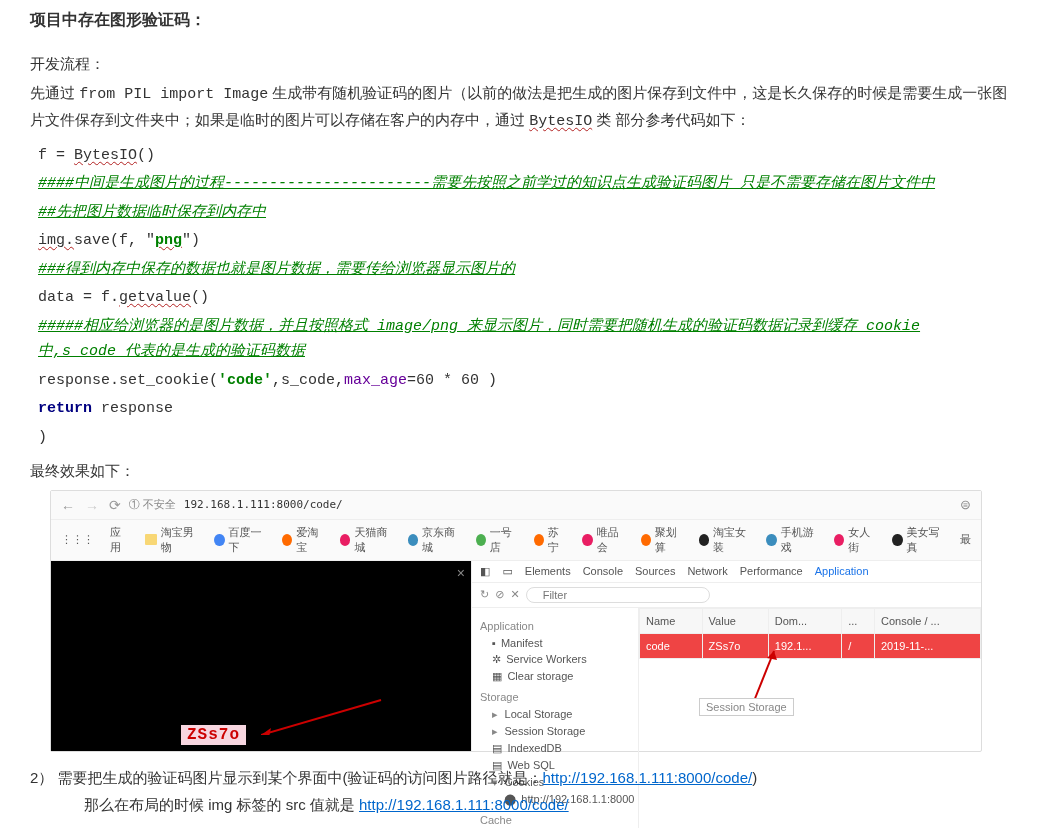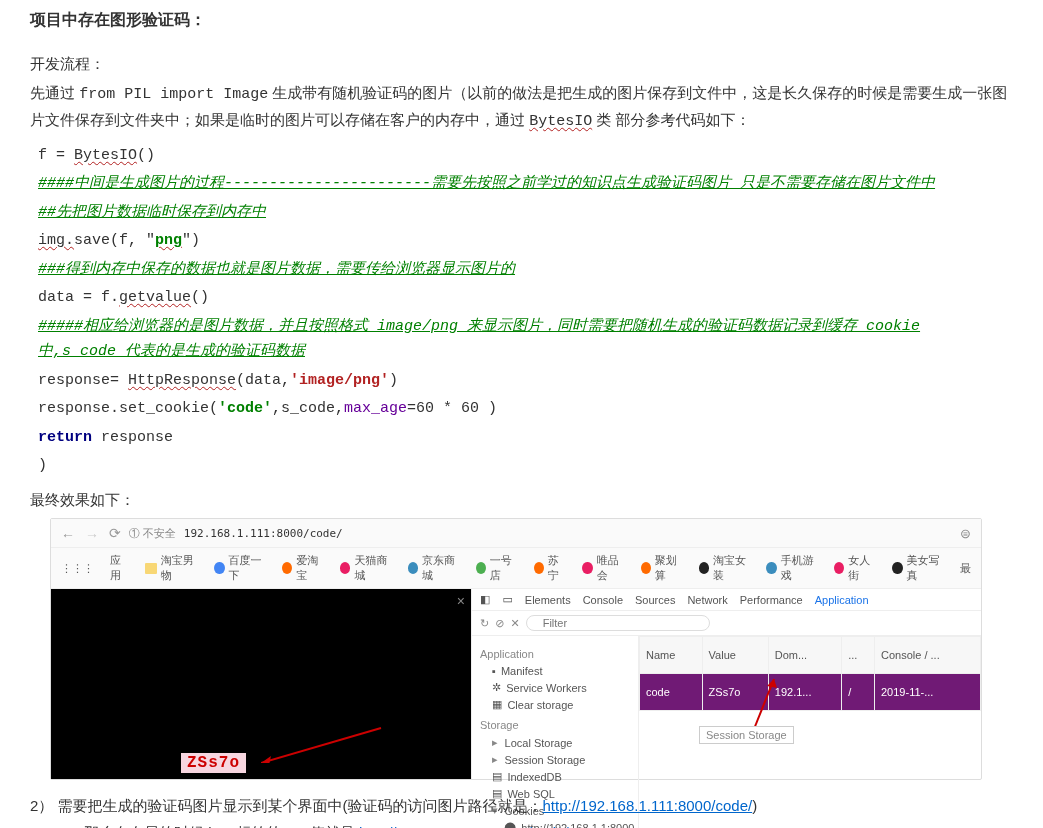--- a/index.html
+++ b/index.html
@@ -103,24 +103,24 @@
     width:150px; border-right:1px solid #eee;
     padding:6px 8px; color:#555; font-size:11px;
   }
   .sidebar .sec { color:#888; margin:6px 0 3px 0; }
   .sidebar .item { padding:2px 0 2px 12px; display:flex; gap:5px; align-items:center; }
   .sidebar .tri::before { content:"▸"; color:#888; margin-right:2px; }
   .sidebar .tri-open::before { content:"▾"; color:#888; margin-right:2px; }
   .table-area { flex:1; padding:0; position:relative; }
   table.cookies { width:100%; border-collapse:collapse; font-size:11px; }
   table.cookies th, table.cookies td {
-    border:1px solid #eee; padding:12px 6px; text-align:left; color:#555;
+    border:1px solid #eee; padding:6px 6px; text-align:left; color:#555;
   }
   table.cookies th { background:#f7f7f7; font-weight:normal; }
-  tr.sel td { background:#701a75; color:#fff;margin-top:28px; }
+  tr.sel td { background:#ef4444; color:#fff;margin-top:28px; }
   .red-arrow2 {
     position:absolute; top:38px; left:110px; width:40px; height:60px;
   }
   .sess-tooltip{
     position:absolute; top:90px; left:60px;
     border:1px solid #ccc; background:#fff; color:#888;
     font-size:11px; padding:2px 6px;
   }
 
   .item2 { margin: 10px 0 0 0; line-height:1.8; }
@@ -136,21 +136,20 @@
 </div>
 
 <div class="codeblock mono">
   <div class="line"><span>f = </span><span class="squig">BytesIO</span><span>()</span></div>
   <div class="line comment">####中间是生成图片的过程-----------------------需要先按照之前学过的知识点生成验证码图片 只是不需要存储在图片文件中</div>
   <div class="line comment">##先把图片数据临时保存到内存中</div>
   <div class="line"><span class="squig">img.</span><span>save(f, "</span><span class="str squig">png</span><span>")</span></div>
   <div class="line comment">###得到内存中保存的数据也就是图片数据，需要传给浏览器显示图片的</div>
   <div class="line"><span>data = f.</span><span class="squig">getvalue</span><span>()</span></div>
   <div class="line comment">#####相应给浏览器的是图片数据，并且按照格式 image/png 来显示图片，同时需要把随机生成的验证码数据记录到缓存 cookie 中,s_code 代表的是生成的验证码数据</div>
-  <div class="line"><span>response= </span><span class="squig">HttpResponse</span><span>(data,</span><span class="str-red">'image/png'</span><span>)</span></div>
   <div class="line"><span>response.set_cookie(</span><span class="str">'code'</span><span>,s_code,</span><span class="arg">max_age</span><span>=60 * 60 )</span></div>
   <div class="line"><span class="kw">return</span><span> response</span></div>
   <div class="line">)</div>
 </div>
 
 <div class="line">最终效果如下：</div>
 
 <div class="browser">
   <div class="addr-bar">
     <div class="nav-arrows">

